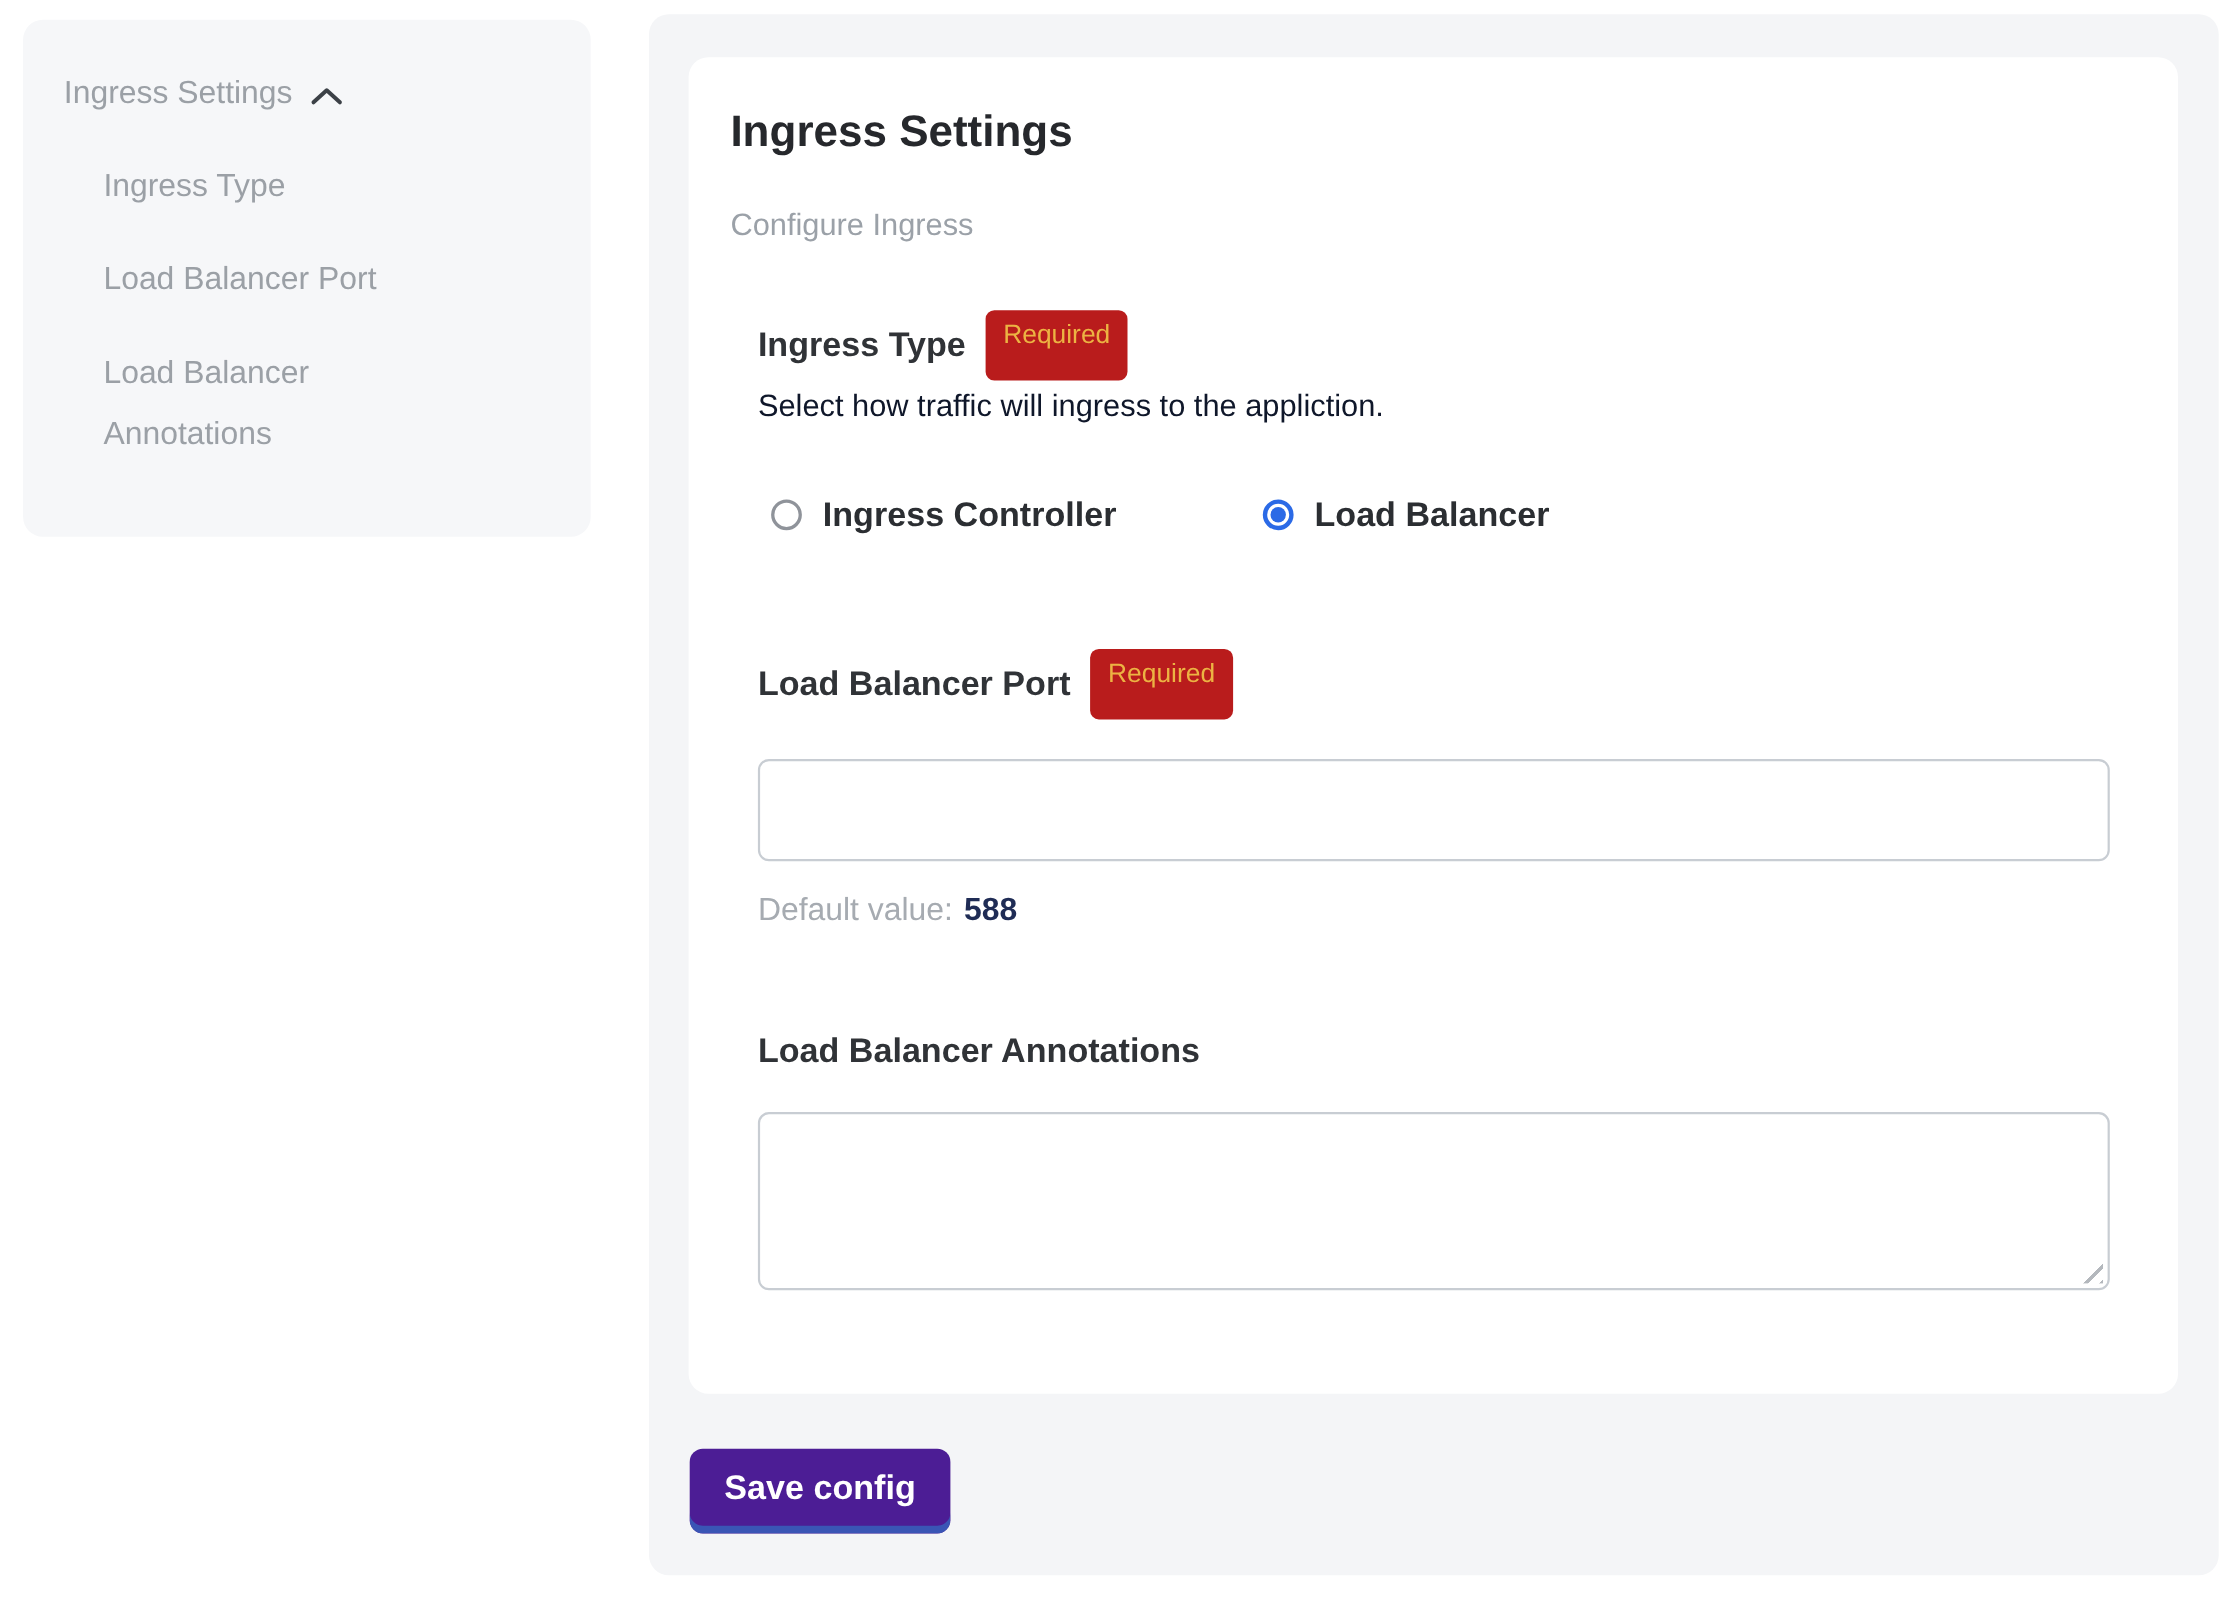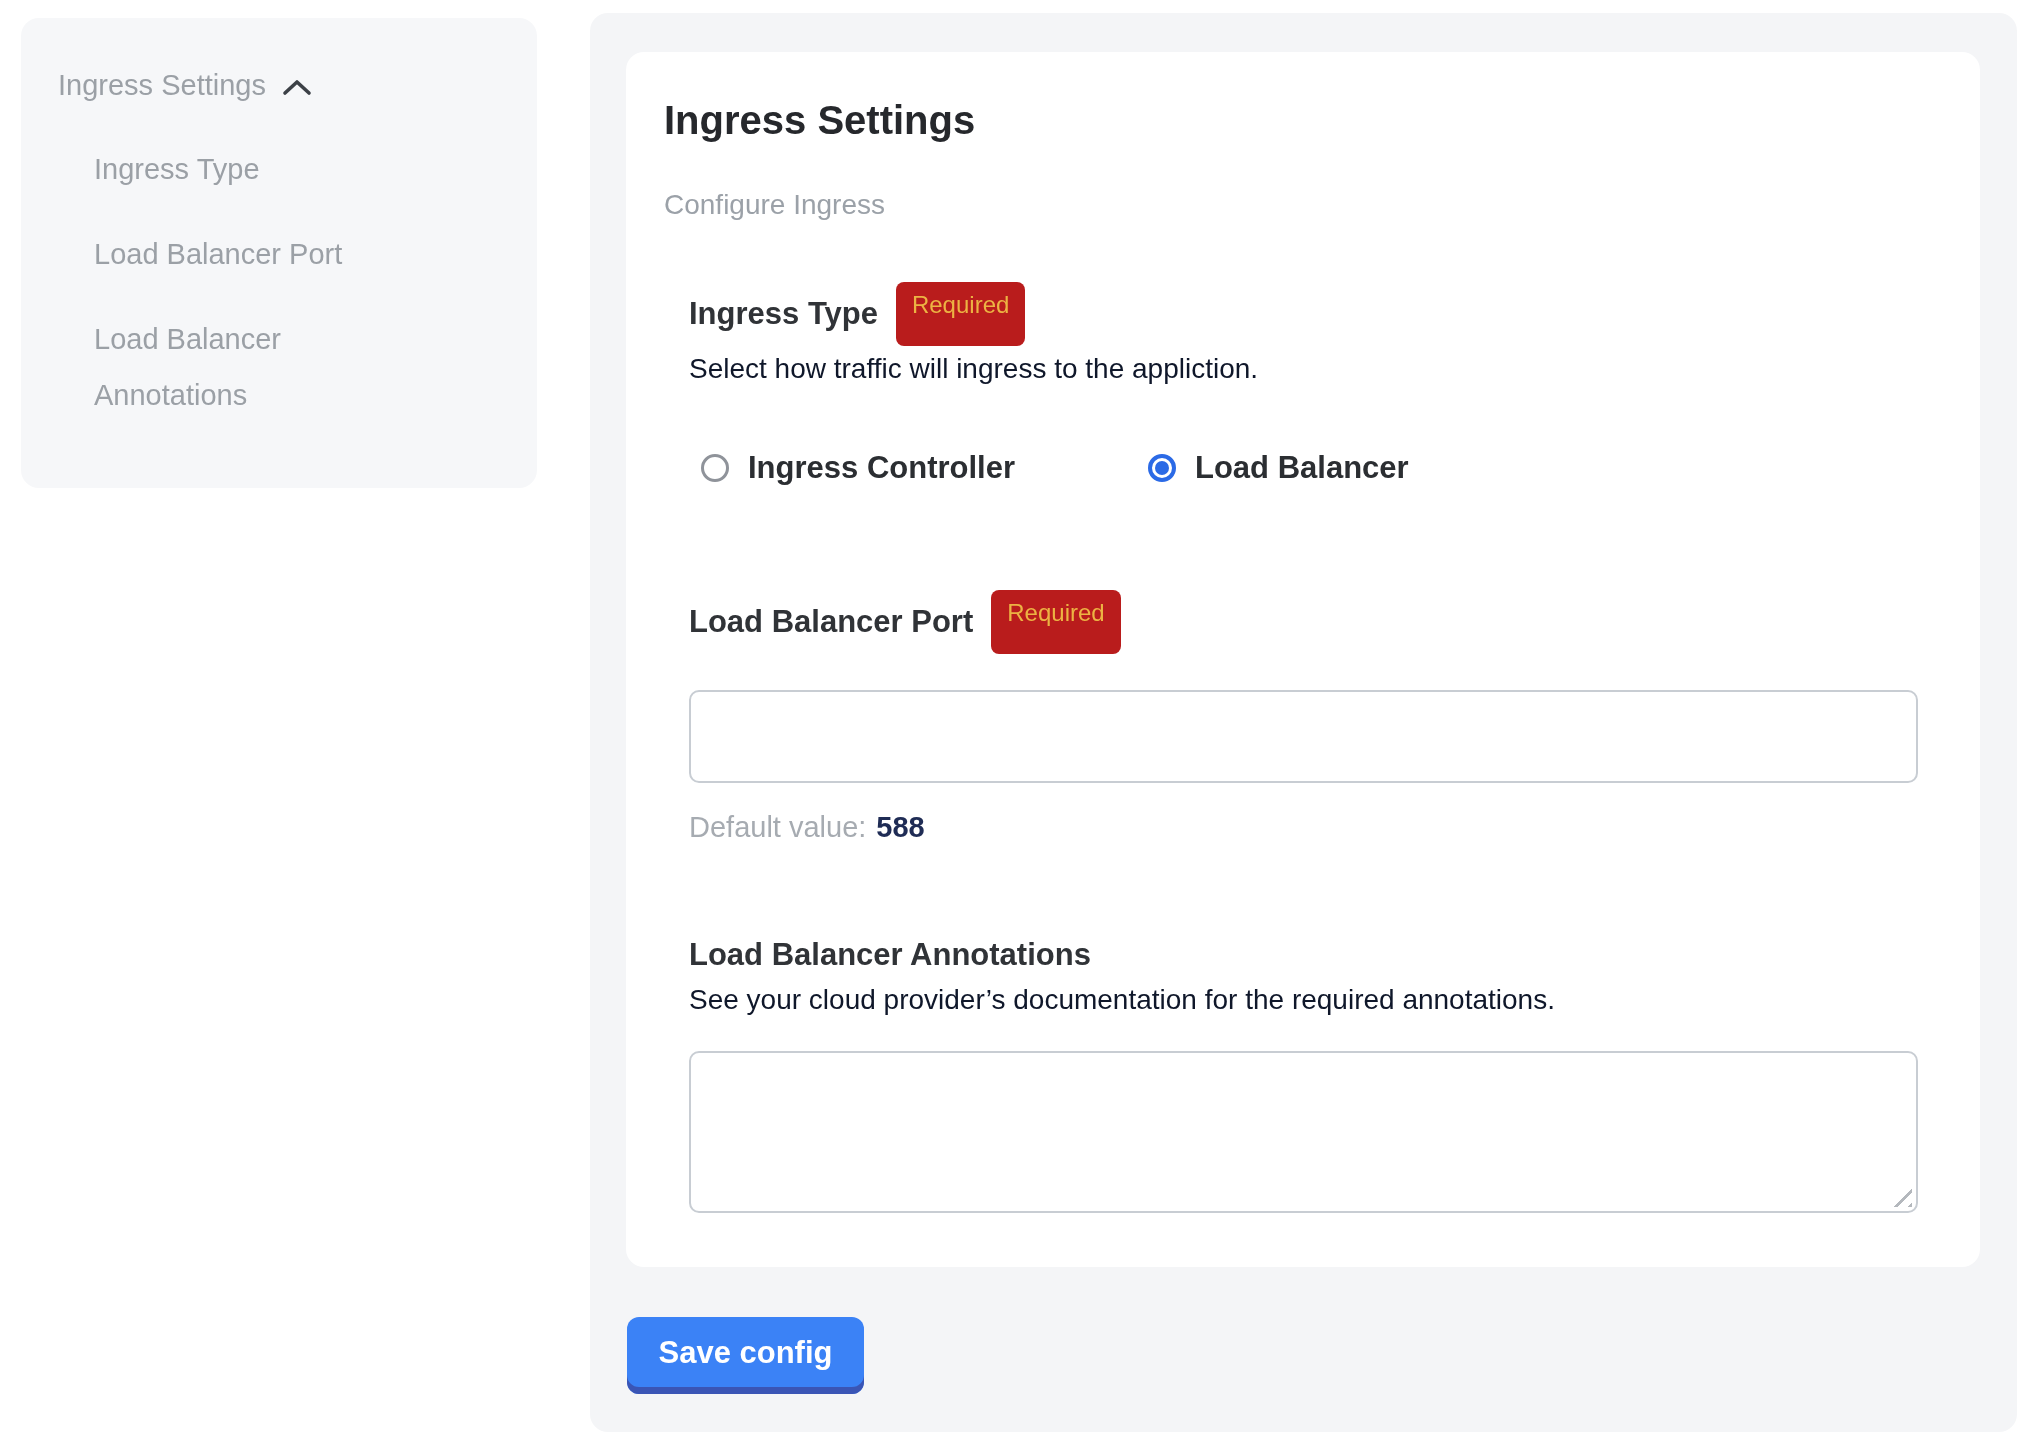--- a/index.html
+++ b/index.html
@@ -202,21 +202,21 @@
     background: repeating-linear-gradient(-45deg,
       #b4b8bd 0 3px, transparent 3px 10px);
     cursor: nwse-resize;
   }
 
   
   .save-btn {
     position: absolute;
     left: 37px; top: 1304px;
     width: 237px; height: 77px;
-    background: #3b82f6;
+    background: #4c1d95;
     border: none;
     border-radius: 12px;
     box-shadow: inset 0 -7px 0 #3a55b5;
     color: #ffffff;
     font-family: inherit;
     font-size: 31px;
     font-weight: 700;
     padding-bottom: 7px;
     cursor: pointer;
   }
@@ -273,21 +273,20 @@
 
       <div class="default-row">
         <span>Default value:</span><span class="default-value">588</span>
       </div>
     </div>
 
     <div class="section section-annotations">
       <div class="label-row">
         <span class="section-label">Load Balancer Annotations</span>
       </div>
-      <div class="helper-text">See your cloud provider’s documentation for the required annotations.</div>
 
       <div class="textarea-wrap">
         <textarea class="annotations-textarea" style=""></textarea>
         <div class="resize-handle"></div>
       </div>
     </div>
 
   </div>
 
   <button class="save-btn">Save config</button>

